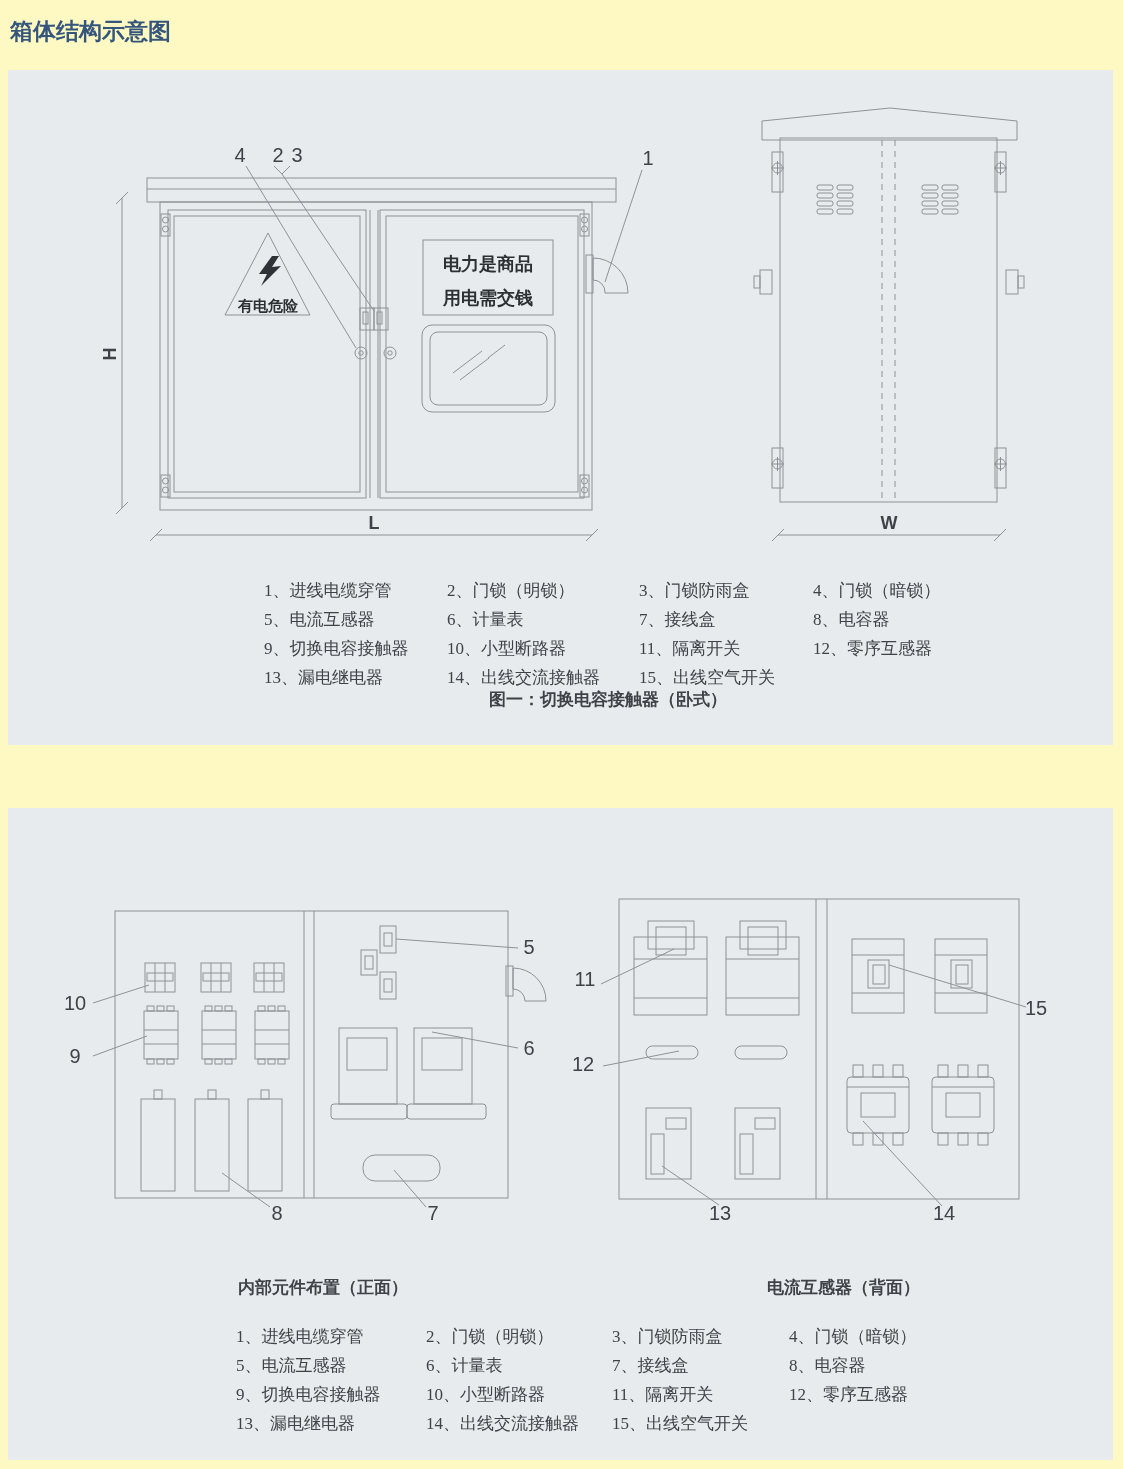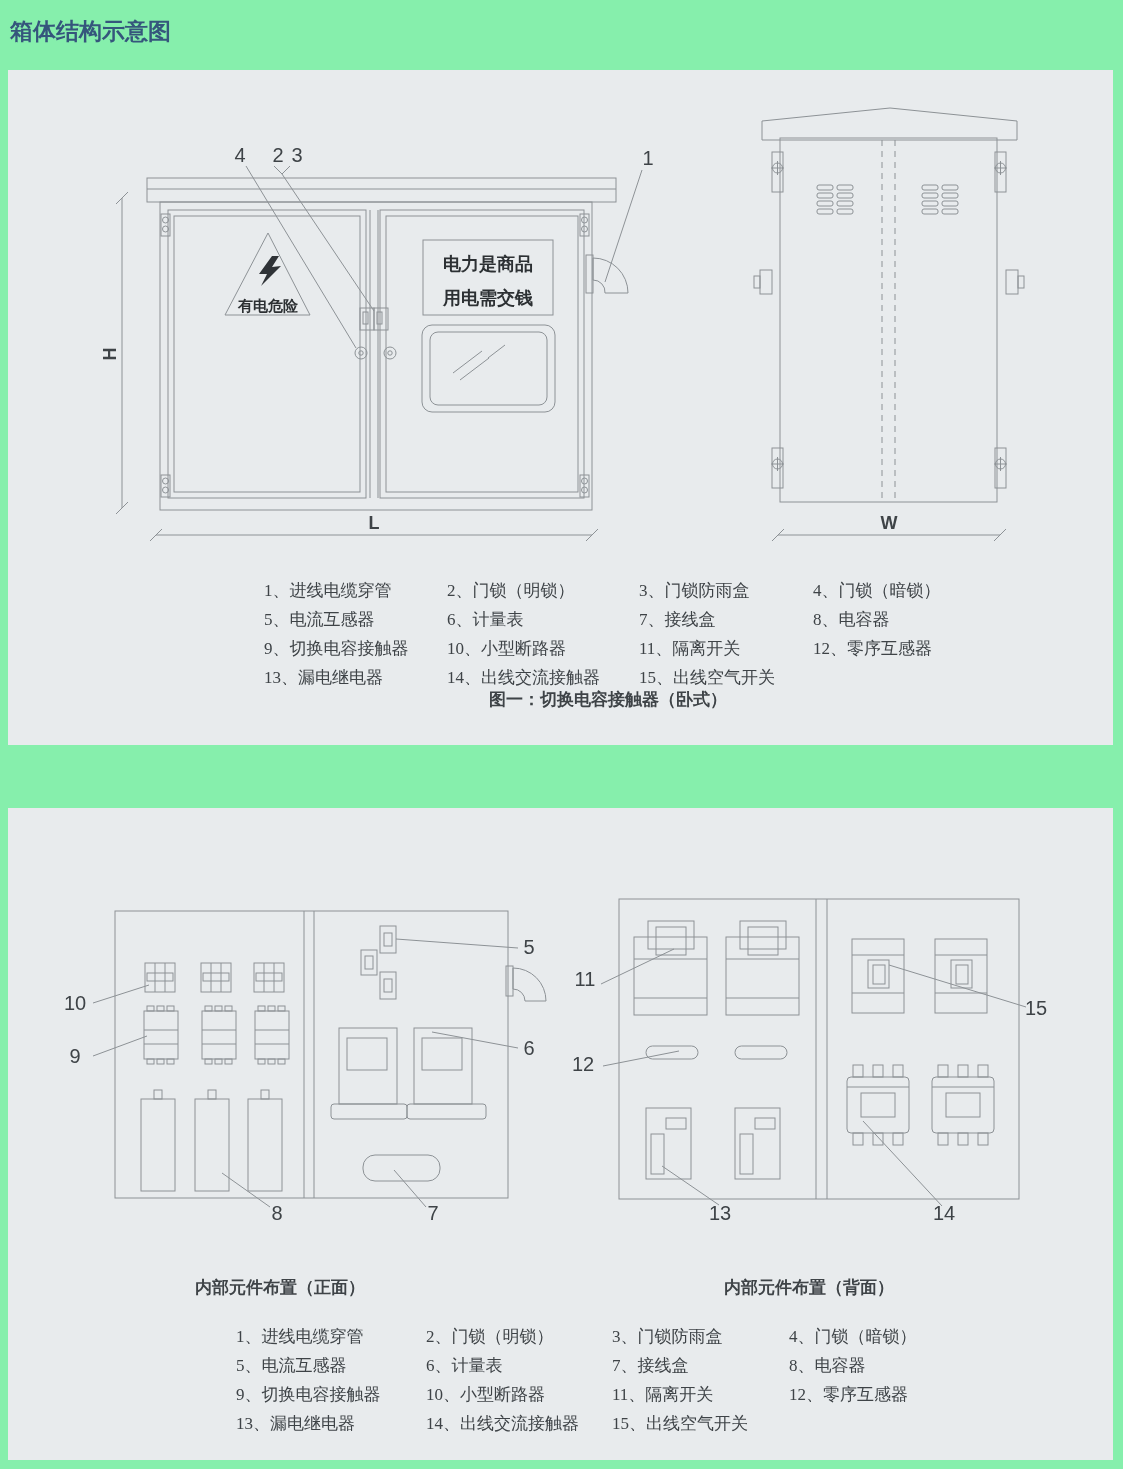--- a/index.html
+++ b/index.html
@@ -1,35 +1,35 @@
 <!DOCTYPE html>
 <html><head>
 <meta charset="utf-8">
 <style>
   html,body{margin:0;padding:0;background:#ffffff;width:1123px;height:1469px;position:relative;
     font-family:"Liberation Sans","DejaVu Sans",sans-serif;}
-  .page{position:absolute;left:0;top:0;width:1123px;height:1469px;background:#86efac;overflow:hidden;}
+  .page{position:absolute;left:0;top:0;width:1123px;height:1469px;background:#fef9c3;overflow:hidden;}
   .page-title{position:absolute;left:10px;top:16px;font-size:23px;font-weight:bold;color:#35567c;}
   .panel{position:absolute;left:8px;width:1105px;background:#e8ebed;}
   #panel-top{top:70px;height:675px;}
   #panel-bottom{top:808px;height:652px;}
   svg{position:absolute;left:0;top:0;}
   svg .ln{stroke:#8d9296;stroke-width:1;fill:none;}
   svg .lnd{stroke:#8d9296;stroke-width:1;fill:none;stroke-dasharray:6 5;}
   svg text{font-family:"Liberation Sans","DejaVu Sans",sans-serif;fill:#3e4347;}
   .co{font-size:20px;}
   .dim{font-size:18px;font-weight:bold;}
   .warn-t{font-size:15px;font-weight:bold;fill:#2c3033;}
   .sign-t{font-size:18px;font-weight:bold;fill:#2c3033;}
   .legend{position:absolute;display:grid;line-height:29px;font-size:17px;color:#3e4347;font-family:Liberation Serif, serif;}
   #legend-top{left:256px;top:506px;grid-template-columns:183px 192px 174px auto;}
   #legend-bottom{left:228px;top:514px;grid-template-columns:190px 186px 177px auto;}
   .caption{position:absolute;left:300px;top:618px;width:600px;text-align:center;
     font-size:17px;font-weight:bold;color:#3e4347;}
-  .sec-label{position:absolute;top:468px;font-size:17px;font-weight:bold;color:#3e4347;}
+  .sec-label{position:absolute;top:468px;font-size:17px;font-weight:bold;color:#3e4347;margin-left:43px;}
   #label-front{left:187px;}
   #label-back{left:716px;}
 </style>
 </head>
 <body>
 
 <div class="page">
 
   <div class="page-title">箱体结构示意图</div>
 
@@ -440,21 +440,21 @@
           <line class="ln" x1="593" y1="176" x2="666" y2="141"></line>
           <line class="ln" x1="595" y1="258" x2="671" y2="243"></line>
           <line class="ln" x1="711" y1="397" x2="654" y2="358"></line>
           <line class="ln" x1="1018" y1="199" x2="881" y2="157"></line>
           <line class="ln" x1="934" y1="398" x2="855" y2="313"></line>
         </g>
       </g>
     </svg>
 
     <div class="sec-label" id="label-front">内部元件布置（正面）</div>
-    <div class="sec-label" id="label-back">内部元件布置（背面）</div>
+    <div class="sec-label" id="label-back">电流互感器（背面）</div>
 
     <div class="legend" id="legend-bottom">
       <span>1、进线电缆穿管</span>
       <span>2、门锁（明锁）</span>
       <span>3、门锁防雨盒</span>
       <span>4、门锁（暗锁）</span>
       <span>5、电流互感器</span>
       <span>6、计量表</span>
       <span>7、接线盒</span>
       <span>8、电容器</span>

